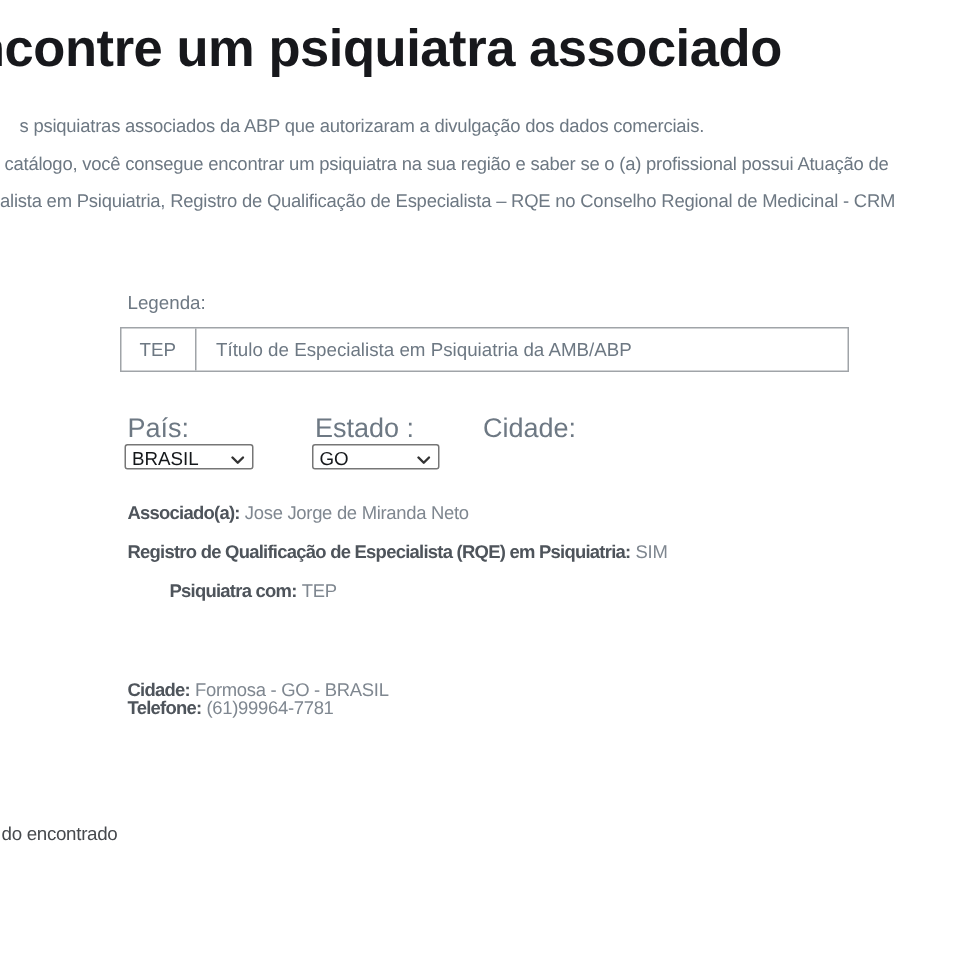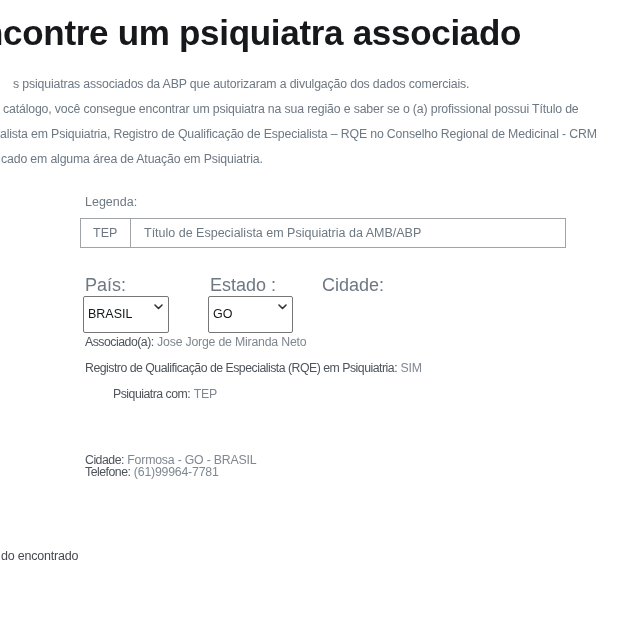--- a/index.html
+++ b/index.html
@@ -56,57 +56,56 @@
     position:absolute;top:275px;font-size:18px;color:var(--body-text-color);
   }
   .fl1{left:85px;} .fl2{left:210px;} .fl3{left:322px;}
 
   .select-wrap{position:absolute;top:296px;height:21px;}
   .sw1{left:83px;width:86px;}
   .sw2{left:208px;width:85px;}
   .sw3{left:322px;width:137px;}
   .select-wrap select{
     appearance:none;-webkit-appearance:none;-moz-appearance:none;
-    width:100%;height:37px;background:#fff;
+    width:100%;height:17px;background:#fff;
     border:1px solid var(--select-border-color);border-radius:2px;
     font-family:"Liberation Sans",sans-serif;
     font-size:12.5px;color:var(--select-text-color);
     padding:0 18px 0 4px;line-height:19px;
   }
   .chevron{
     position:absolute;right:6px;top:8px;width:9px;height:6px;
     pointer-events:none;
   }
   .chevron svg{display:block;}
 
   .field{
     position:absolute;left:85px;font-size:12.3px;line-height:15px;white-space:nowrap;
   }
   .r0{top:335px;} .r1{top:361px;} .r2{top:387px;padding-left:28px;}
   .r3{top:413px;} .r4{top:439px;margin-top:14px;} .r5{top:465px;}
-  .flabel{font-weight:400;color:var(--label-color);letter-spacing:-0.5px;}
+  .flabel{font-weight:700;color:var(--label-color);letter-spacing:-0.5px;}
   .fvalue{color:var(--value-color);letter-spacing:-0.2px;}
 
   .footer-text{
     position:absolute;left:1px;top:549px;
     font-size:12.5px;font-weight:400;letter-spacing:-0.2px;
     color:var(--footer-text-color);white-space:nowrap;
   }
 </style>
 </head>
 <body>
 
 <div class="screen">
 
   <h1 class="title">ncontre um psiquiatra associado</h1>
 
   <div class="intro l0">s psiquiatras associados da ABP que autorizaram a divulgação dos dados comerciais.</div>
-  <div class="intro l1">catálogo, você consegue encontrar um psiquiatra na sua região e saber se o (a) profissional possui Título de</div>
+  <div class="intro l1">catálogo, você consegue encontrar um psiquiatra na sua região e saber se o (a) profissional possui Atuação de</div>
   <div class="intro l2">alista em Psiquiatria, Registro de Qualificação de Especialista – RQE no Conselho Regional de Medicinal - CRM</div>
-  <div class="intro l3">cado em alguma área de Atuação em Psiquiatria.</div>
 
   <div class="legend-label">Legenda:</div>
 
   <div class="legend-table">
     <div class="legend-abbr">TEP</div>
     <div class="legend-desc">Título de Especialista em Psiquiatria da AMB/ABP</div>
   </div>
 
   <div class="filter-label fl1">País:</div>
   <div class="filter-label fl2">Estado :</div>

